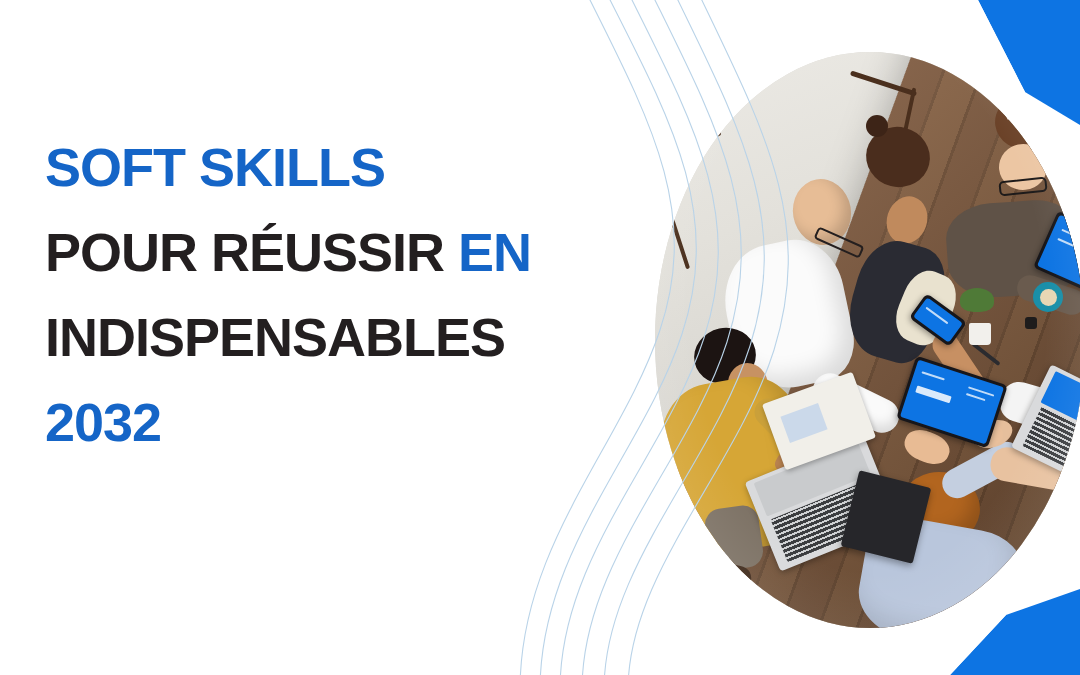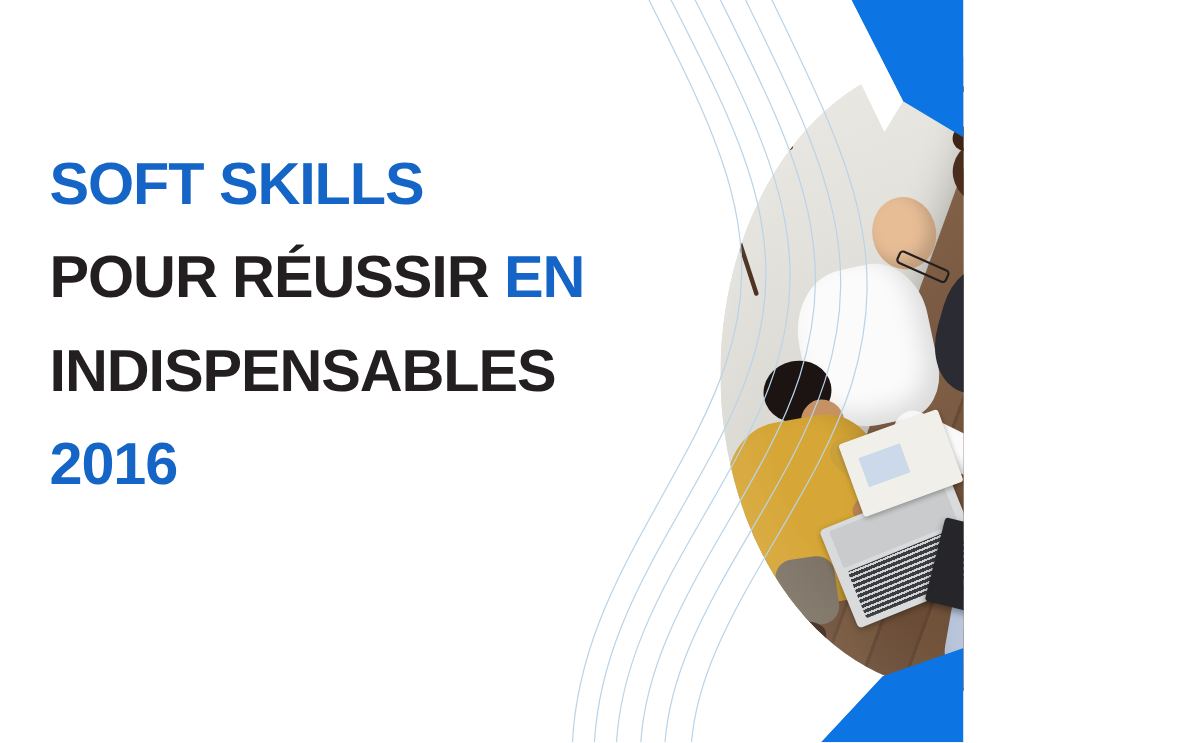--- a/index.html
+++ b/index.html
@@ -4,21 +4,21 @@
 <style>
   html,body{margin:0;padding:0;}
   body{
     width:1080px;height:675px;
     background:#ffffff;
     font-family:"Liberation Sans","DejaVu Sans",sans-serif;
     overflow:hidden;
   }
   #banner{
     position:relative;
-    width:876px;height:675px;
+    width:1080px;height:675px;
     background:#ffffff;
     overflow:hidden;
   }
 
   
   #waves{
     position:absolute;left:0;top:0;width:1080px;height:675px;
     pointer-events:none;
   }
 
@@ -290,16 +290,16 @@
     <polygon points="170,110 40,110 96,50 170,24" fill="#0d74e3"></polygon>
     <polygon points="40,110 96,50 74,44 8,110" fill="#ffffff"></polygon>
   </svg>
 
   <div id="headline">
     <div class="hl blue">SOFT SKILLS</div>
     <div class="hl">
       <span class="dark">POUR RÉUSSIR</span><span>&nbsp;</span><span class="blue">EN</span>
     </div>
     <div class="hl dark">INDISPENSABLES</div>
-    <div class="hl blue">2016</div>
+    <div class="hl blue">2032</div>
   </div>
 
 </div>
 
 </body></html>

